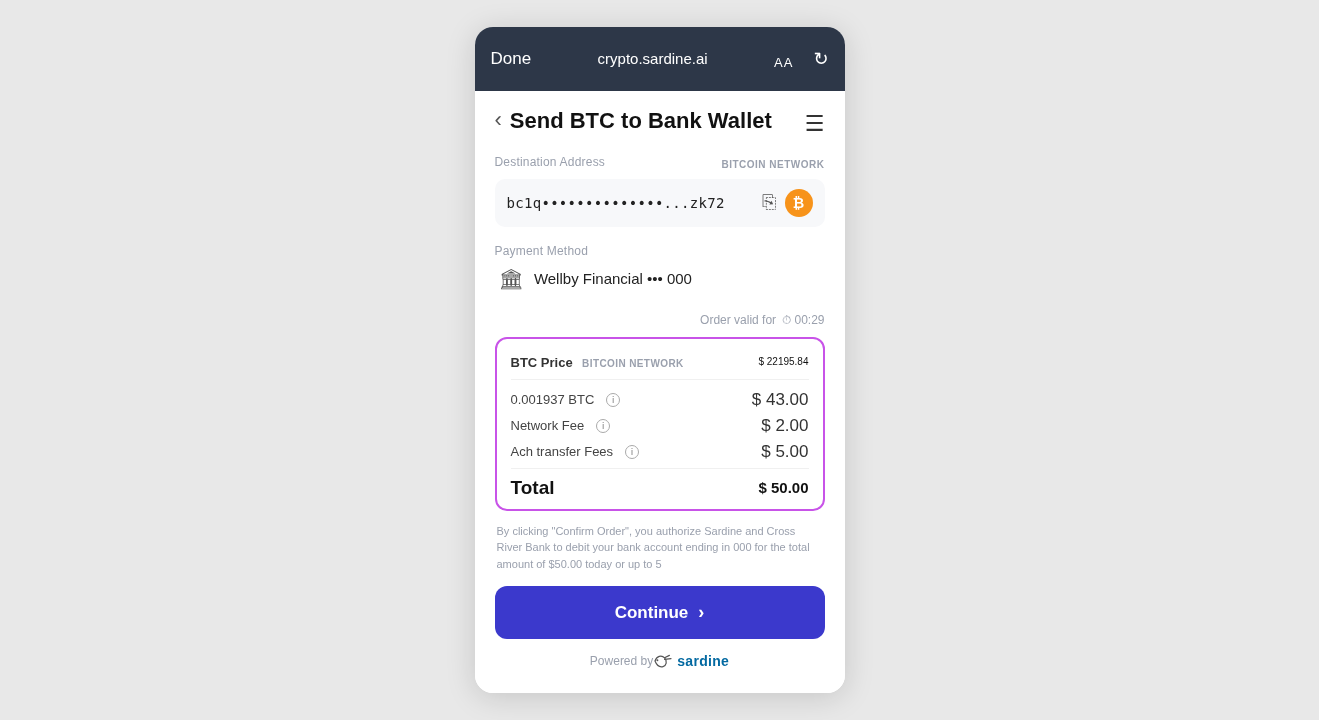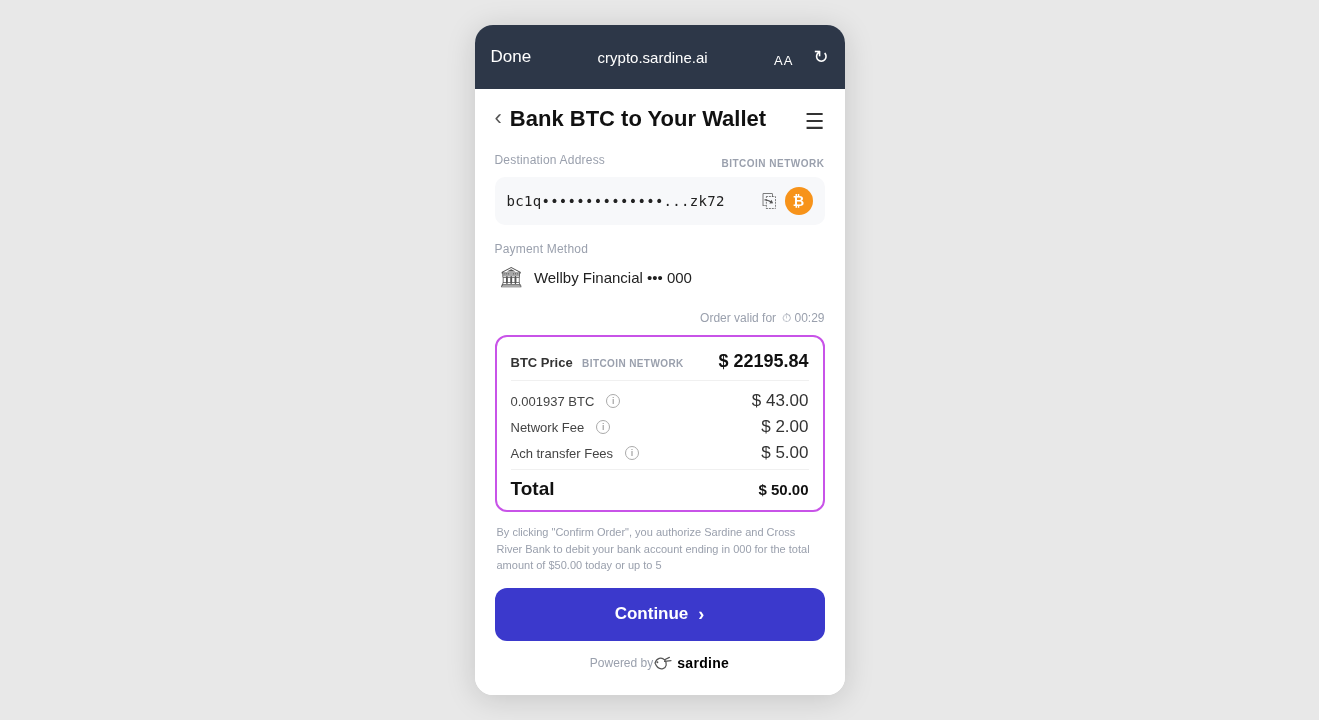--- a/index.html
+++ b/index.html
@@ -200,22 +200,22 @@
       color: #333;
     }
     .price-network-badge {
       font-size: 10px;
       color: #9aa0ad;
       font-weight: 600;
       letter-spacing: 0.4px;
       margin-left: 5px;
     }
     .price-value {
-      font-size: 18px;
-      font-weight: 700;
+      font-size: 10px;
+      font-weight: 400;
       color: #111;
     }
     .line-item {
       display: flex;
       align-items: center;
       justify-content: space-between;
       margin-bottom: 6px;
     }
     .line-item-label {
       display: flex;
@@ -301,21 +301,21 @@
       align-items: center;
       gap: 4px;
     }
     .sardine-logo-icon {
       width: 20px;
       height: 16px;
     }
     .sardine-logo-text {
       font-size: 14px;
       font-weight: 600;
-      color: #000000;
+      color: #0369a1;
       letter-spacing: 0.3px;
     }
   </style>
 </head>
 <body>
 
 <div class="phone-frame">
 
   <div class="browser-bar">
     <span class="browser-done">Done</span>
@@ -324,21 +324,21 @@
       <span class="browser-font">AA</span>
       <span class="browser-refresh">↻</span>
     </div>
   </div>
 
   <div class="page-content">
 
     <div class="page-header">
       <div class="header-left">
         <span class="back-btn">‹</span>
-        <span class="page-title">Bank BTC to Your Wallet</span>
+        <span class="page-title">Send BTC to Bank Wallet</span>
       </div>
       <span class="menu-btn">☰</span>
     </div>
 
     <div>
       <div class="destination-row">
         <span class="section-label">Destination Address</span>
         <span class="network-badge">BITCOIN NETWORK</span>
       </div>
       <div class="address-box">

